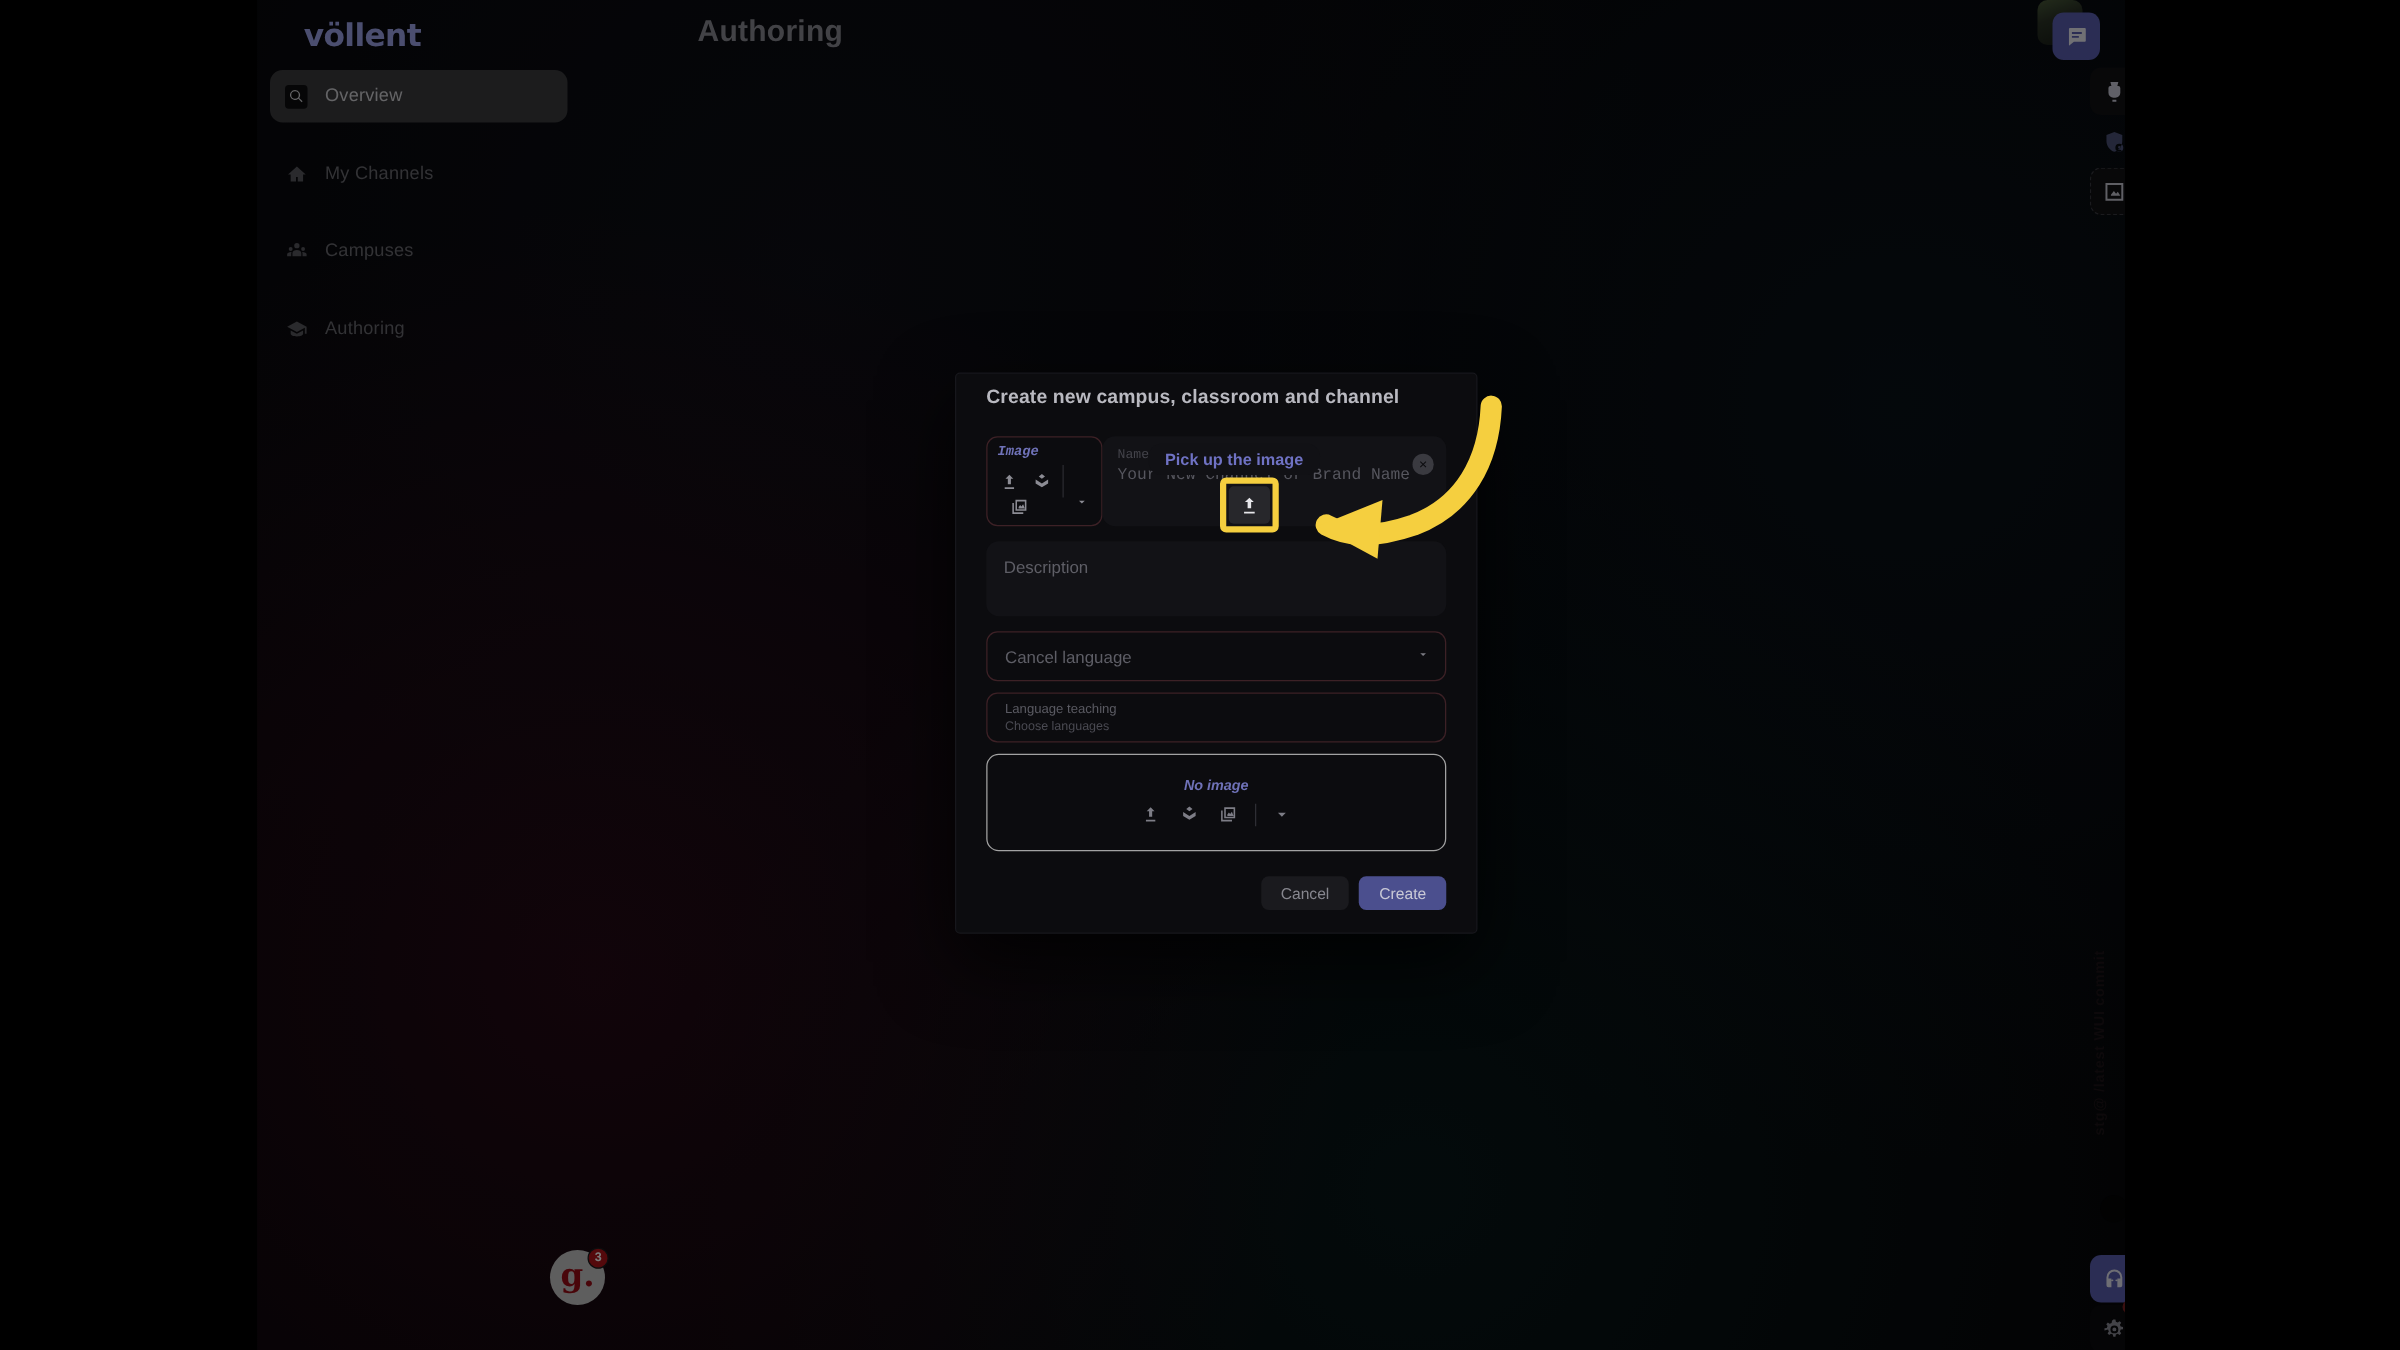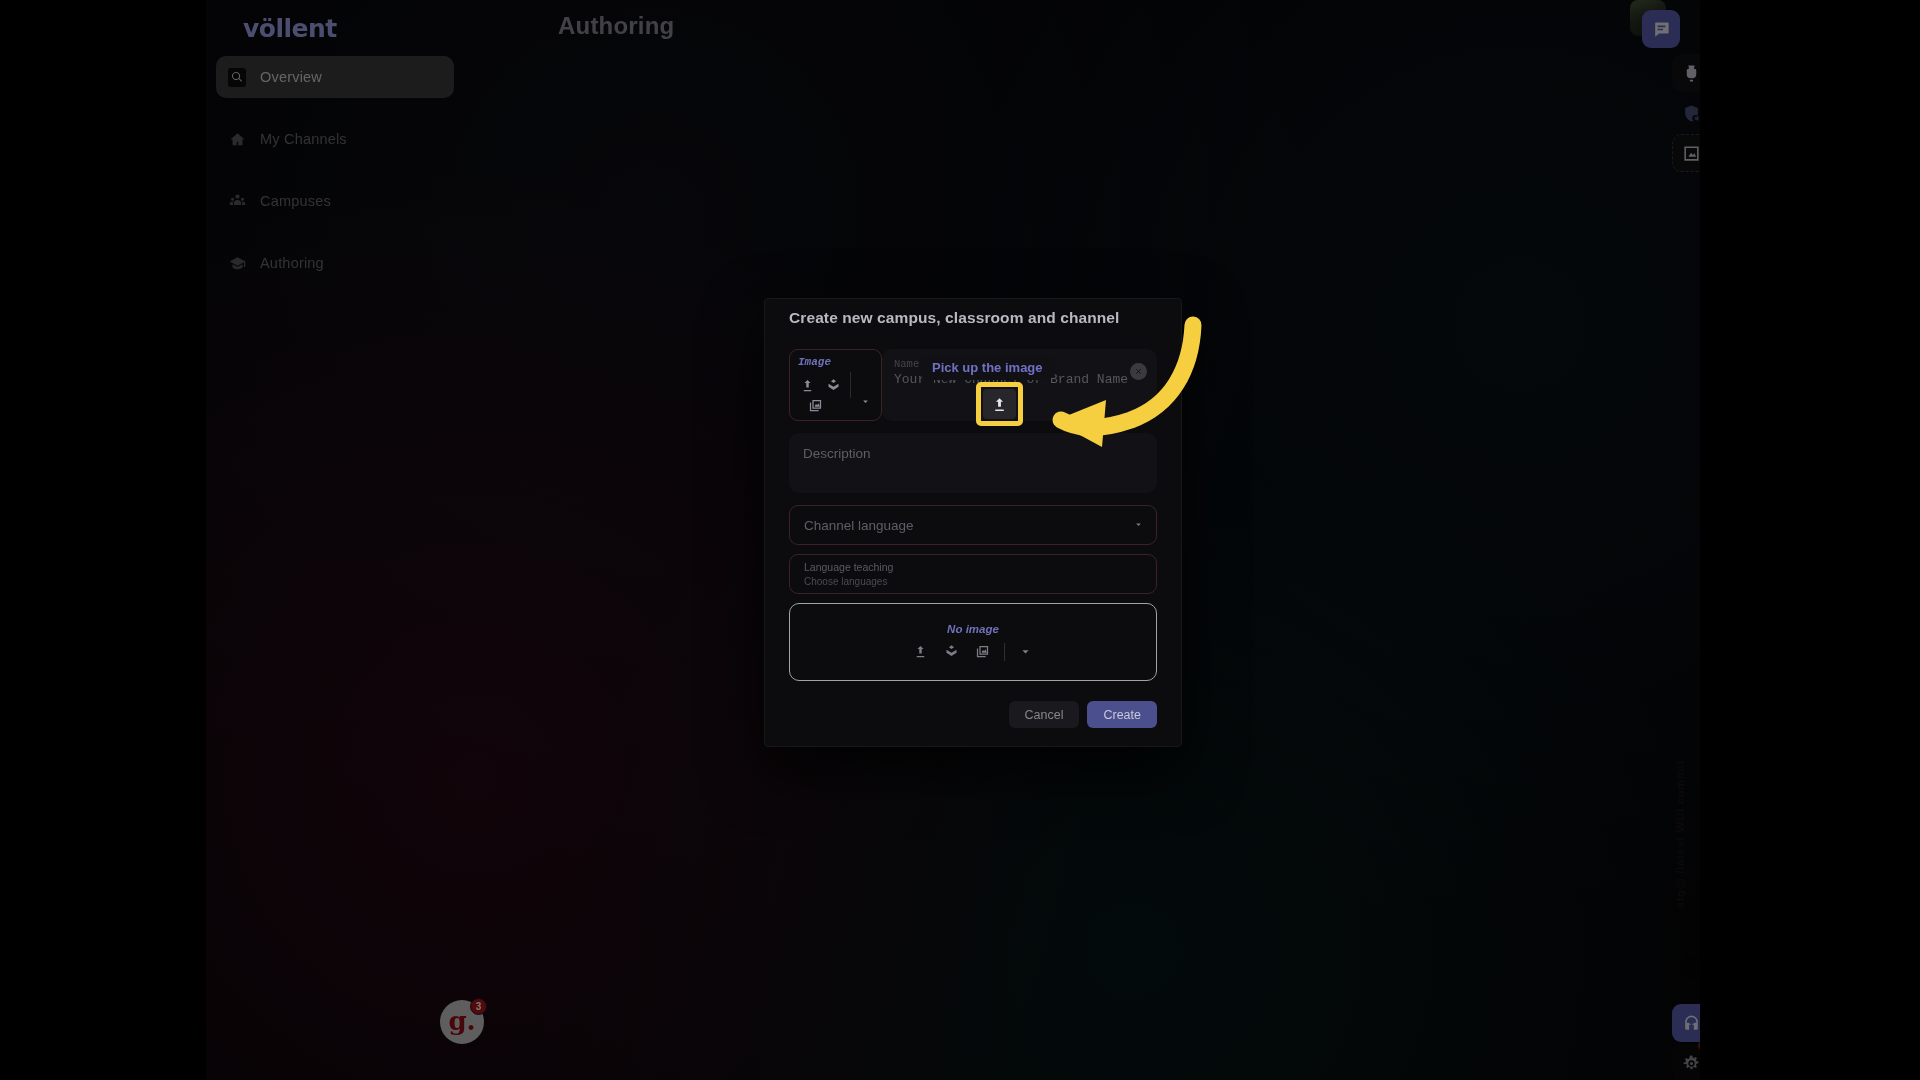--- a/index.html
+++ b/index.html
@@ -614,21 +614,21 @@
               </svg>
           </div>
         </div>
       </div>
 
       <div class="desc-field">
         <div class="ph">Description</div>
       </div>
 
       <div class="select-field">
-        <div class="ph">Channel language</div>
+        <div class="ph">Cancel language</div>
         <span class="select-caret">
           <svg viewBox="0 0 24 24">
               <path d="M7 10l5 5 5-5H7z"></path>
             </svg>
         </span>
       </div>
 
       <div class="multi-field">
         <div class="lbl">Language teaching</div>
         <div class="sub">Choose languages</div>

